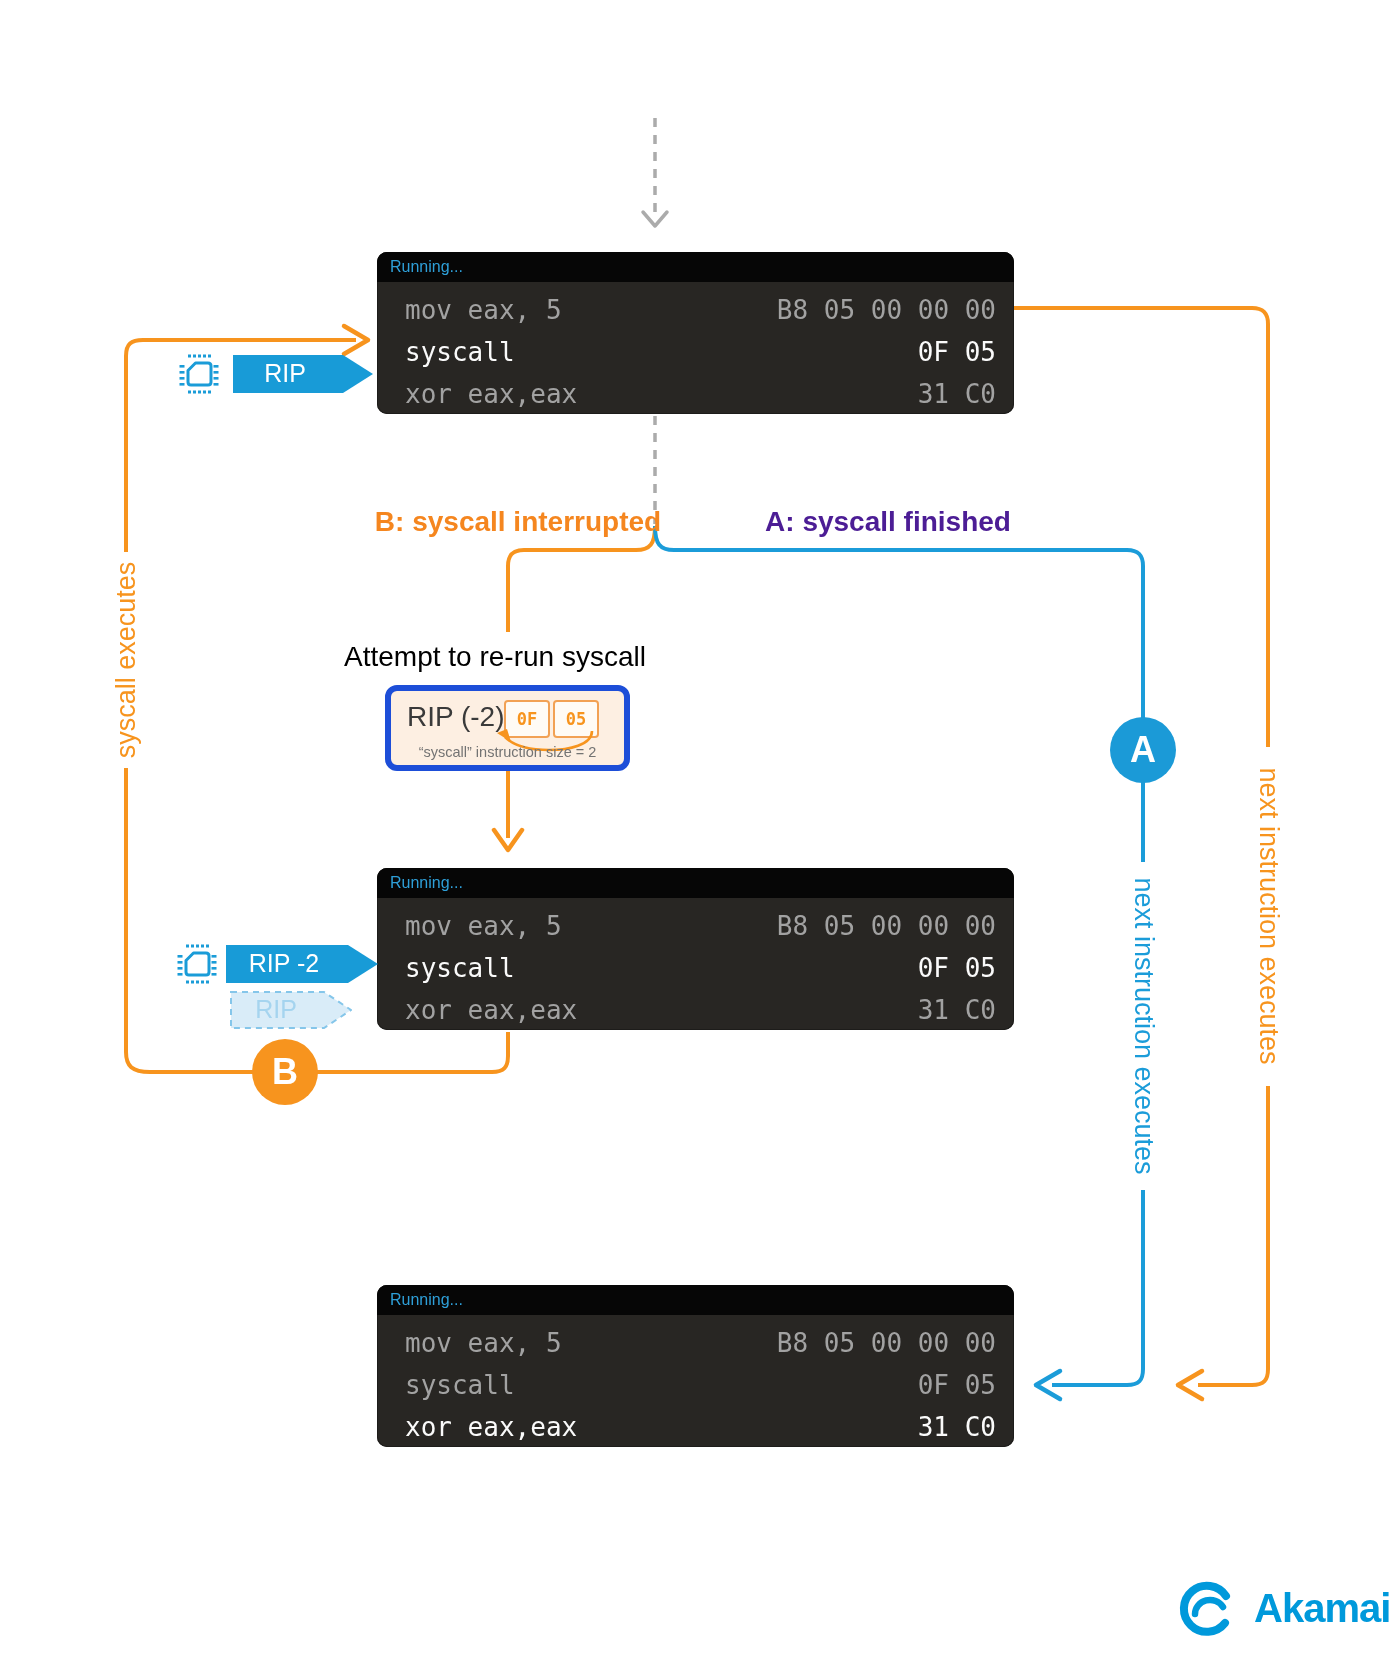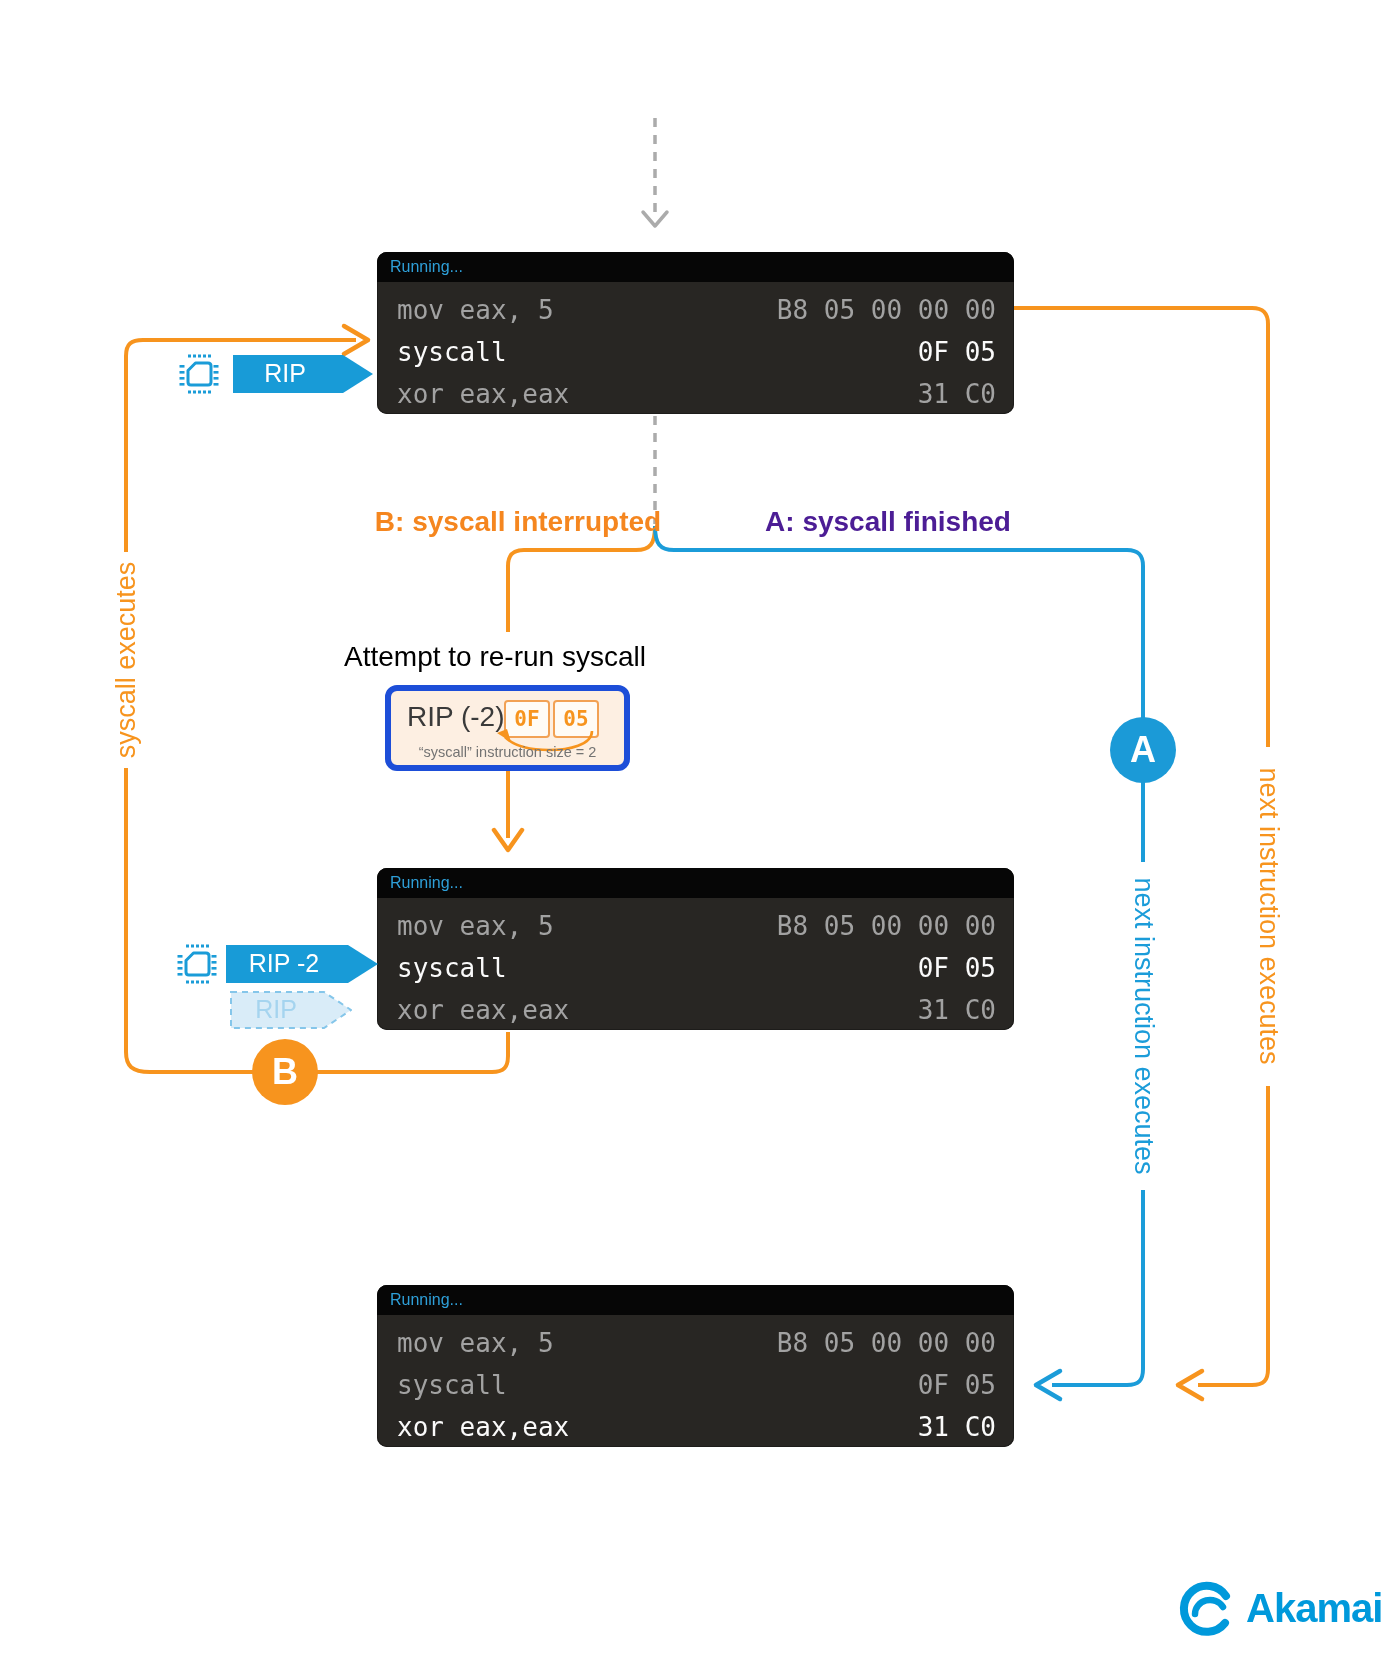--- a/index.html
+++ b/index.html
@@ -15,21 +15,21 @@
   .o-head{stroke:#F7941E;stroke-width:4.5;fill:none;stroke-linecap:round;stroke-linejoin:round;}
   .b-head{stroke:#1B9CD9;stroke-width:4.5;fill:none;stroke-linecap:round;stroke-linejoin:round;}
   .g-head{stroke:#ABABAB;stroke-width:3.5;fill:none;stroke-linecap:round;stroke-linejoin:round;}
 
   .term{position:absolute;width:637px;height:162px;background:#282623;border-radius:10px;
     overflow:hidden;z-index:2;box-shadow:0 0 0 1px #1d1c1a inset;}
   .term-header{height:30px;background:#060606;display:flex;align-items:center;padding-left:13px;}
   .term-title{font-family:Liberation Sans, sans-serif;font-size:16px;color:#2E9FD8;}
   .term-body{padding-top:7px;}
   .trow{height:42px;display:flex;align-items:center;justify-content:space-between;
-    padding:0 18px 0 20px;font-family:"DejaVu Sans Mono",monospace;font-size:26px;color:#A2A2A2;gap:38px;}
+    padding:0 18px 0 28px;font-family:"DejaVu Sans Mono",monospace;font-size:26px;color:#A2A2A2;gap:38px;}
   .trow span{white-space:pre;}
   .trow.hl{color:#FAFAFA;}
 
   .badge{position:absolute;width:66px;height:66px;border-radius:50%;color:#fff;
     font-size:36px;font-weight:bold;display:flex;align-items:center;justify-content:center;z-index:4;}
   .badge-a{background:#1B9AD7;}
   .badge-b{background:#F7941E;}
 
   .vlabel{position:absolute;font-size:27px;white-space:nowrap;z-index:2;}
   .vlabel.orange{color:#F7941E;}
@@ -43,32 +43,32 @@
   .branch-label.blue{color:#4c1d95;}
 
   .attempt{position:absolute;transform:translate(-50%,-50%);font-size:28px;color:#000000;
     white-space:nowrap;z-index:2;}
 
   .ripbox{position:absolute;left:385px;top:685px;width:233px;height:74px;background:#FDEFE2;
     border:6px solid #1d4ed8;border-radius:12px;z-index:2;}
   .ripbox-label{position:absolute;left:16px;top:10px;font-size:28px;color:#3a3a3a;}
   .chip{position:absolute;top:9px;width:42px;height:34px;background:#FFFBF5;border:2px solid #F2A154;
     border-radius:4px;display:flex;align-items:center;justify-content:center;
-    font-family:"DejaVu Sans Mono",monospace;font-size:21px;font-weight:bold;color:#F7941E;}
+    font-family:"DejaVu Sans Mono",monospace;font-size:17px;font-weight:bold;color:#F7941E;}
   .chip1{left:113px;}
   .chip2{left:162px;}
   .ripbox-caption{position:absolute;left:0;right:0;bottom:5px;text-align:center;
     font-size:14.5px;color:#737373;}
 
   .tag{position:absolute;z-index:3;}
   .tag text{font-family:"Liberation Sans",sans-serif;font-size:25px;fill:#ffffff;}
   .ghost text{fill:#A5D4EF;}
   .cpu{position:absolute;z-index:3;}
 
-  .logo{position:absolute;left:1178px;top:1578px;display:flex;align-items:center;gap:8px;z-index:2;}
+  .logo{position:absolute;left:1178px;top:1578px;display:flex;align-items:center;gap:16px;z-index:2;}
   .logo-text{font-size:40px;font-weight:bold;color:#0099DB;letter-spacing:-1px;}
 </style>
 </head>
 <body>
 
 <svg id="wires" width="1400" height="1680" viewBox="0 0 1400 1680">
 
   <path class="g-line" d="M655,118 L655,212"></path>
   <polyline class="g-head" points="643,212 655,226 667,212"></polyline>
 

